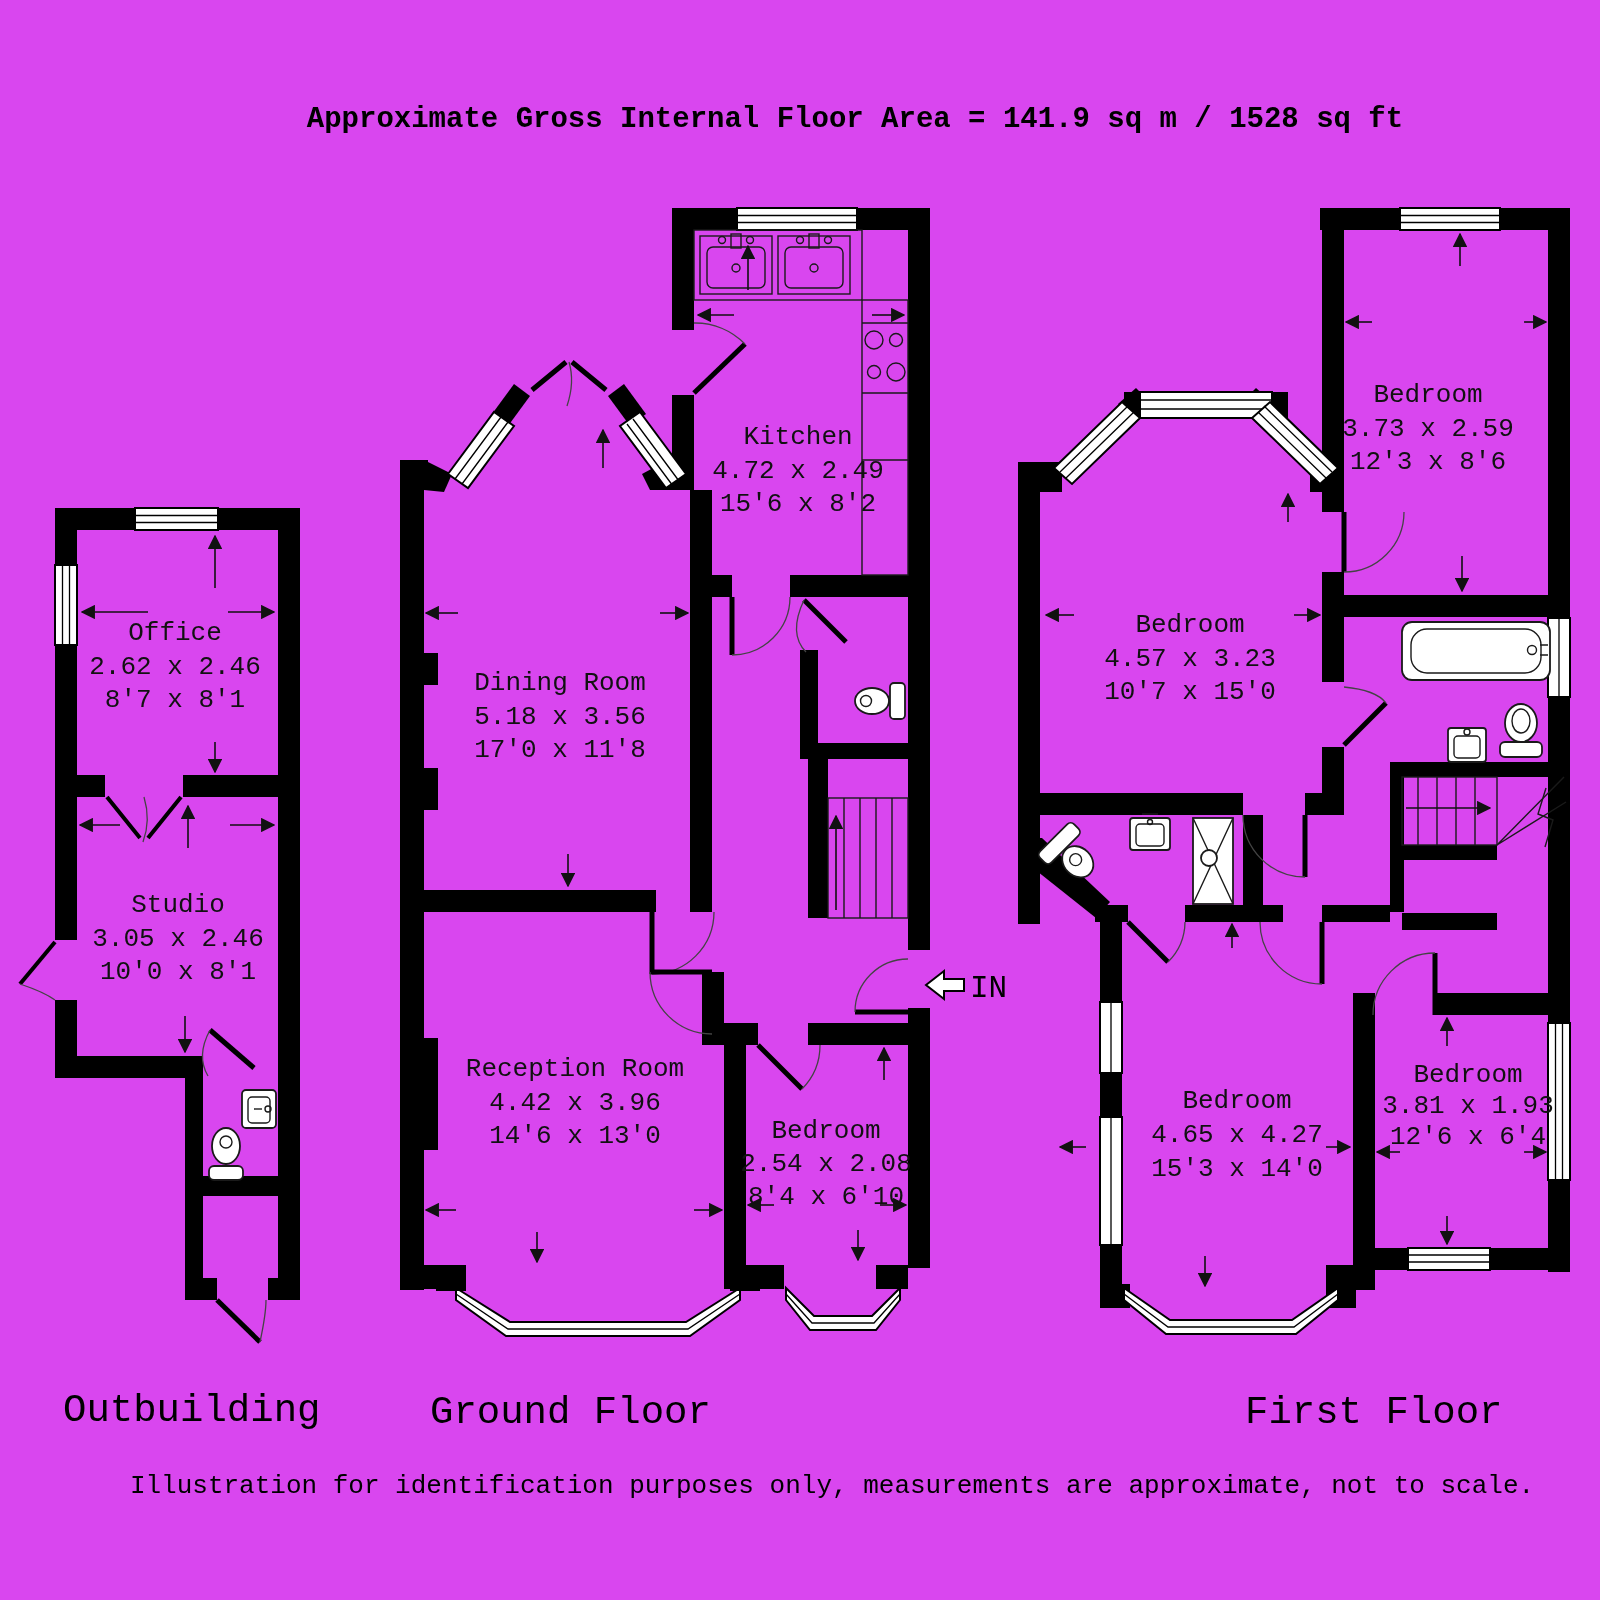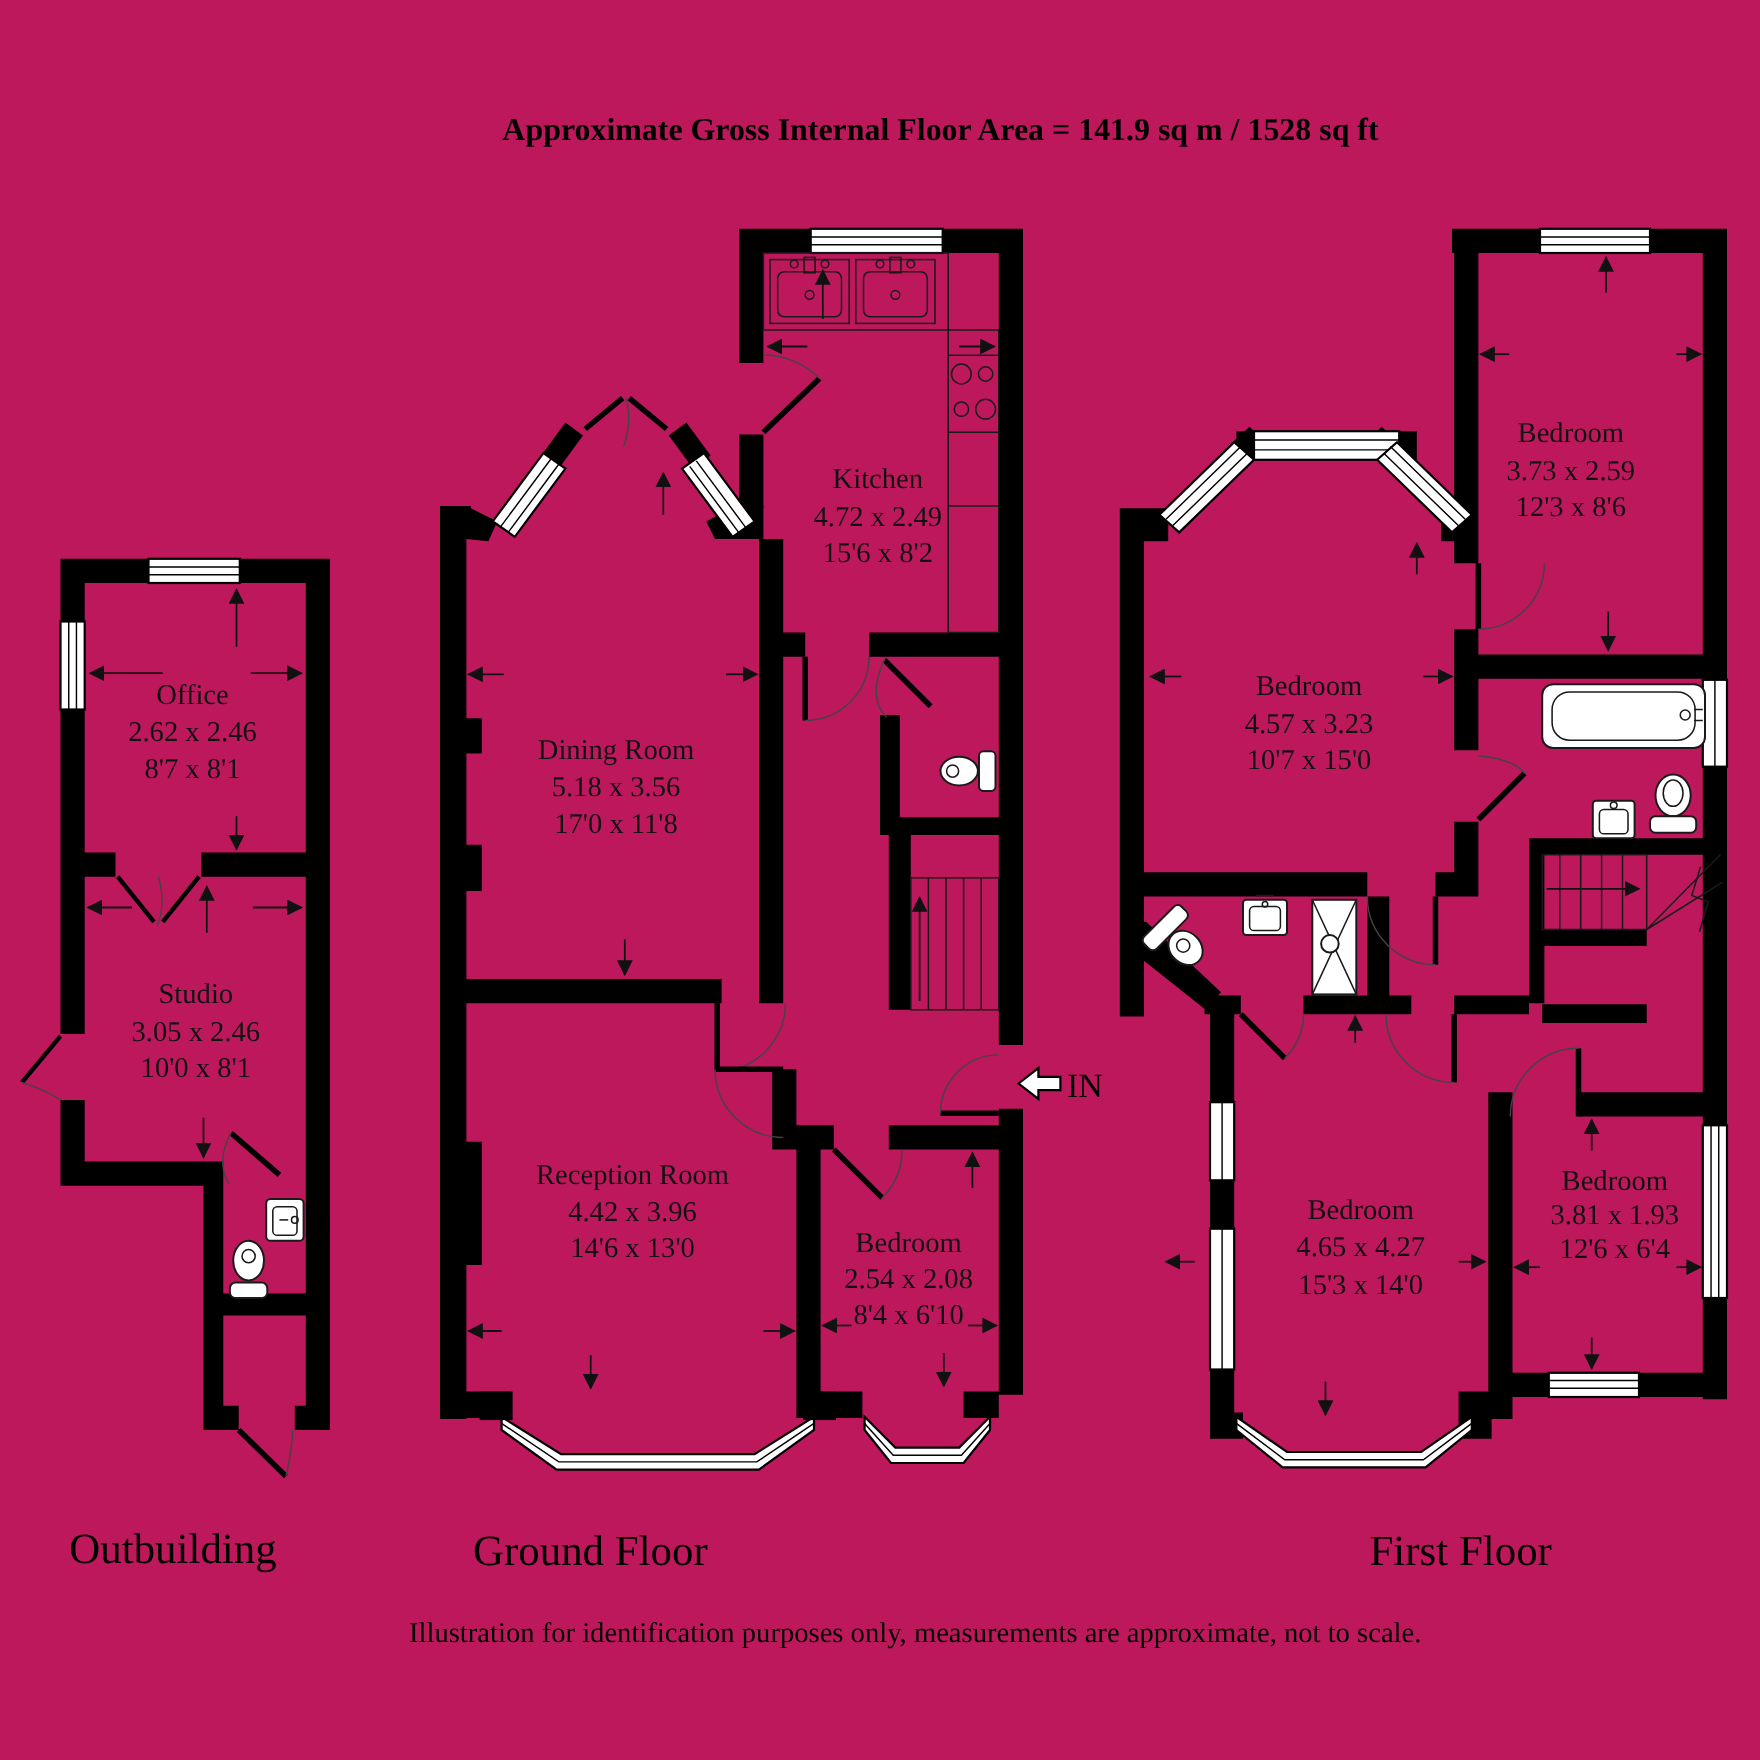--- a/index.html
+++ b/index.html
@@ -1,17 +1,17 @@
 <!DOCTYPE html>
 <html><head>
 <meta charset="utf-8">
 <style>
   html,body{margin:0;padding:0;background:#fff;}
-  .page{position:relative;width:1600px;height:1600px;background:#be185d;overflow:hidden;
-        font-family:Liberation Serif, serif;}
+  .page{position:relative;width:1600px;height:1600px;background:#d946ef;overflow:hidden;
+        font-family:Liberation Mono, monospace;}
   svg{position:absolute;left:0;top:0;}
   .wall{fill:#000;stroke:none;}
   .win{fill:#fff;stroke:#000;stroke-width:2;}
   .winline{stroke:#000;stroke-width:1.3;fill:none;}
   .fx{fill:#fff;stroke:#1a1a1a;stroke-width:1.8;}
   .fxthin{fill:none;stroke:#1a1a1a;stroke-width:1.4;}
   .door{stroke:#000;stroke-width:5;fill:none;}
   .door4{stroke:#000;stroke-width:4;fill:none;}
   .arc{stroke:#444;stroke-width:1.3;fill:none;}
   .dim{stroke:#111;stroke-width:1.6;fill:none;}

